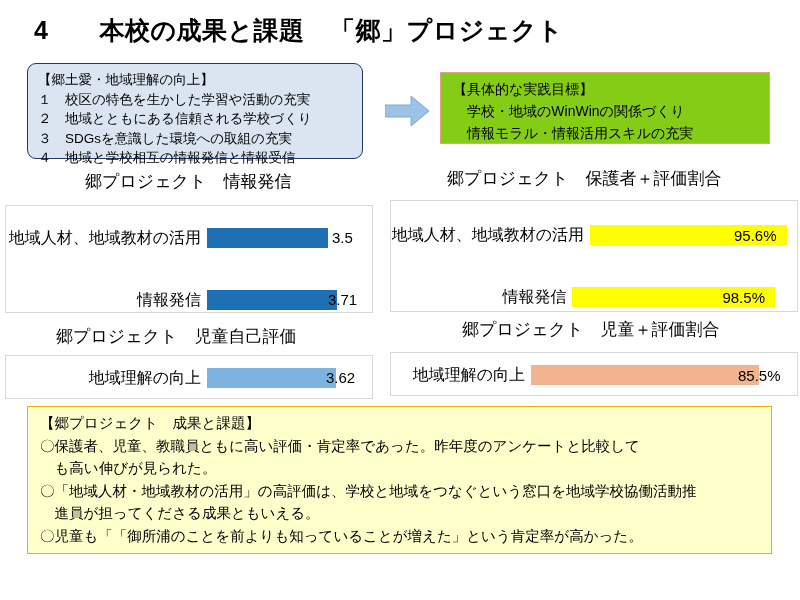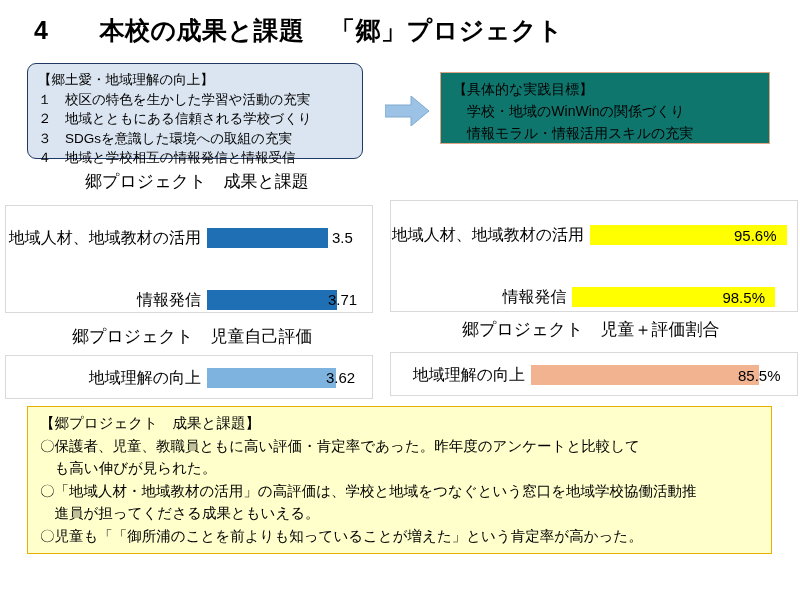--- a/index.html
+++ b/index.html
@@ -49,21 +49,21 @@
     font-size: 13.5px;
     line-height: 19.5px;
     white-space: pre;
   }
   .box-right {
     position: absolute;
     left: 440px;
     top: 72px;
     width: 330px;
     height: 72px;
-    background: #0f766e;
+    background: #84cc16;
     border: 1px solid #e0a383;
     box-sizing: border-box;
     padding: 5px 8px 0 12px;
   }
   .box-right .line {
     font-size: 14px;
     line-height: 22px;
     white-space: pre;
   }
 
@@ -77,21 +77,21 @@
   }
 
   
   .chart-heading {
     position: absolute;
     font-size: 17px;
     white-space: pre;
   }
   #head-parent-eval  { left: 85px;  top: 170px; }
   #head-parent-ratio { left: 447px; top: 167px; }
-  #head-child-eval   { left: 72px;  top: 325px; }
+  #head-child-eval   { left: 56px;  top: 325px; }
   #head-child-ratio  { left: 462px; top: 318px; }
 
   
   .bar-row {
     position: absolute;
     display: flex;
     align-items: center;
     height: 26px;
   }
   .bar-label {
@@ -166,40 +166,41 @@
       <polygon points="0,9 26,9 26,0 44,15 26,30 26,21 0,21" fill="#9cc3e5" stroke="#7fa9cf" stroke-width="1"></polygon>
     </svg>
   </div>
 
   <div class="box-right">
     <div class="line">【具体的な実践目標】</div>
     <div class="line">　学校・地域のWinWinの関係づくり</div>
     <div class="line">　情報モラル・情報活用スキルの充実</div>
   </div>
 
-  <div class="chart-heading" id="head-parent-eval">郷プロジェクト　成果と課題</div>
+  <div class="chart-heading" id="head-parent-eval">郷プロジェクト　情報発信</div>
 
   <div class="plot-frame" style="left:5px; top:205px; width:368px; height:108px;"></div>
 
   <div class="bar-row" style="left:5px; top:225px; width:368px;">
     <div class="bar-label" style="width:196px;">地域人材、地域教材の活用</div>
     <div class="bar-track" style="width:166px;">
       <div class="bar-fill" style="width:121px; background:#1f6fb5;"></div>
       <div class="bar-value" style="left:125px;">3.5</div>
     </div>
   </div>
 
   <div class="bar-row" style="left:5px; top:287px; width:368px;">
     <div class="bar-label" style="width:196px;">情報発信</div>
     <div class="bar-track" style="width:166px;">
       <div class="bar-fill" style="width:130px; background:#1f6fb5;"></div>
       <div class="bar-value" style="left:121px;">3.71</div>
     </div>
   </div>
 
+  <div class="chart-heading" id="head-parent-ratio">郷プロジェクト　保護者＋評価割合</div>
 
   <div class="plot-frame" style="left:390px; top:200px; width:408px; height:112px;"></div>
 
   <div class="bar-row" style="left:390px; top:222px; width:408px;">
     <div class="bar-label" style="width:194px;">地域人材、地域教材の活用</div>
     <div class="bar-track" style="width:206px;">
       <div class="bar-fill" style="width:197px; background:#ffff00;"></div>
       <div class="bar-value inside" style="left:144px;">95.6%</div>
     </div>
   </div>

